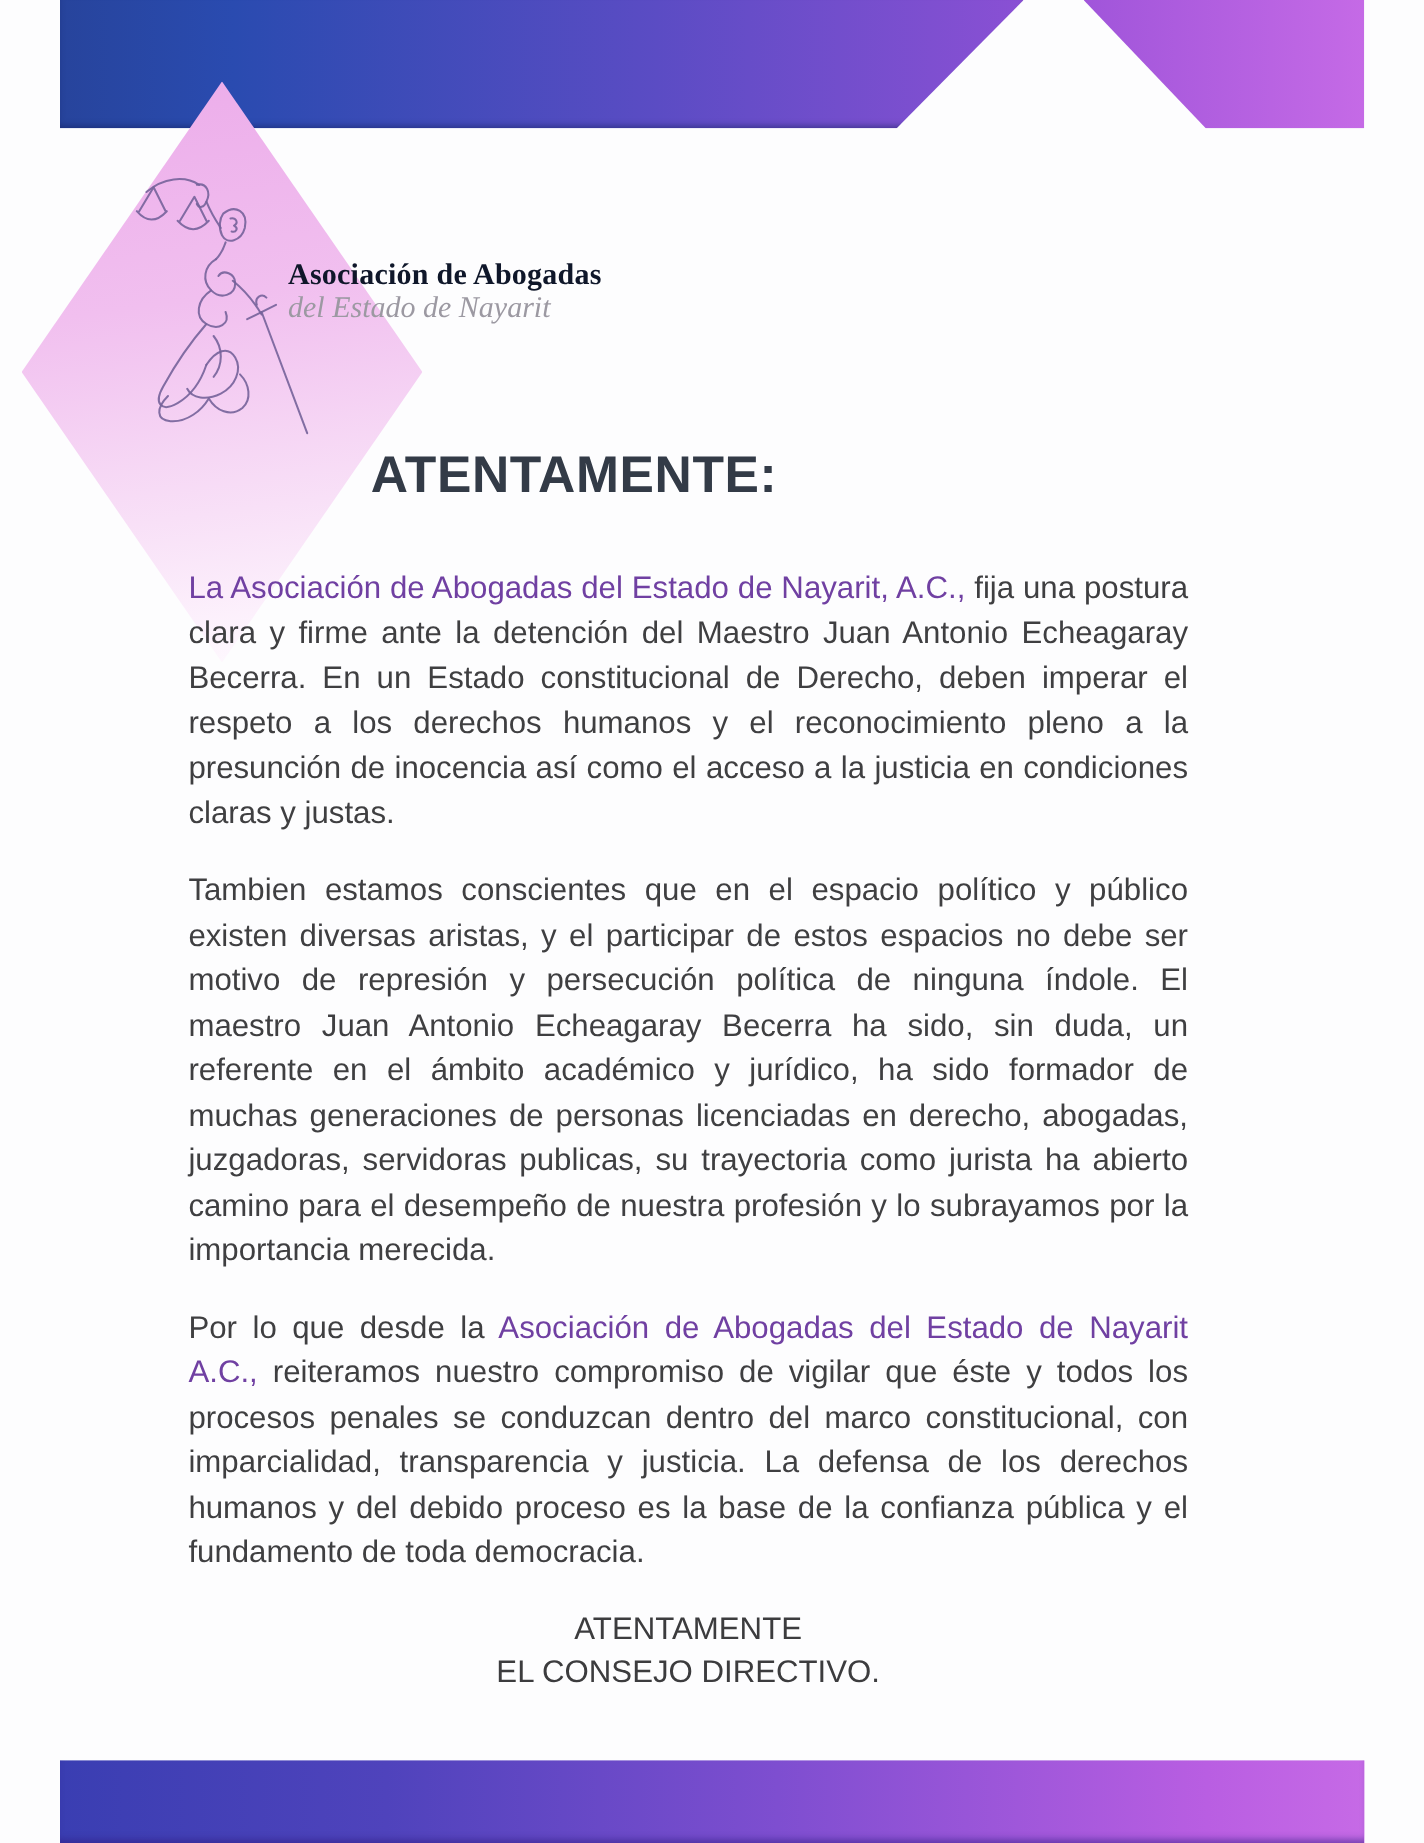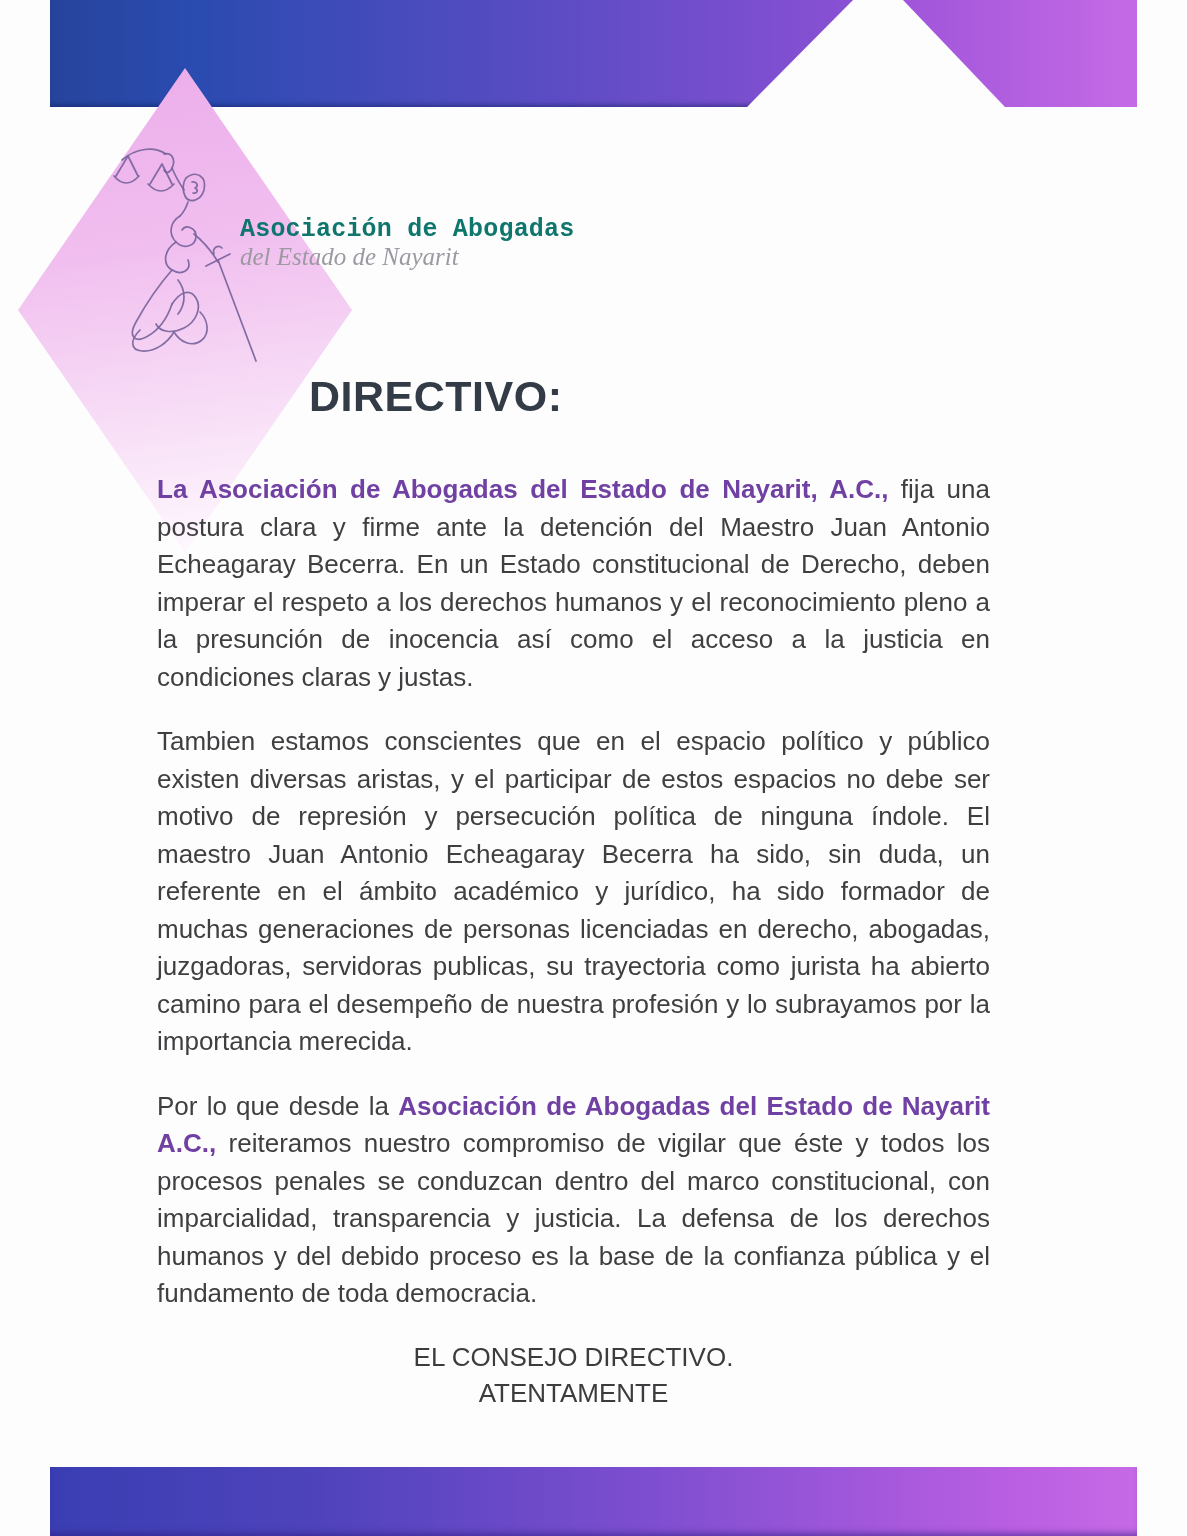--- a/index.html
+++ b/index.html
@@ -27,43 +27,43 @@
     position:absolute;left:18px;top:68px;width:334px;height:484px;z-index:2;
     background:linear-gradient(172deg,#ecacea 0%,#f1bfef 38%,#f8e0f7 72%,#fdf4fd 92%,#fefbfe 100%);
     clip-path:polygon(50% 0,100% 50%,50% 100%,0 50%);
   }
   .justice{position:absolute;left:106px;top:130px;z-index:3;}
   .justice path{fill:none;stroke:#75639a;stroke-width:1.7;stroke-linecap:round;stroke-linejoin:round;opacity:.9;}
 
   
   .logo-text{position:absolute;left:240px;top:216px;z-index:4;}
   .logo-title{
-    font-family:Liberation Mono, monospace;font-weight:700;
-    font-size:25px;line-height:28px;color:#0f766e;letter-spacing:.2px;
+    font-family:Liberation Serif, serif;font-weight:700;
+    font-size:25px;line-height:28px;color:#0f172a;letter-spacing:.2px;
   }
   .logo-subtitle{
     font-family:"Liberation Serif",serif;font-style:italic;
     font-size:25px;line-height:24px;color:#9c99a2;margin-top:1px;
   }
 
   
   .headline{
     position:absolute;left:309px;top:372px;z-index:4;margin:0;
     font-size:43px;line-height:48px;font-weight:700;color:#333b47;letter-spacing:.5px;
   }
 
   
   .content{
     position:absolute;left:157px;top:471px;width:833px;z-index:4;
     font-size:26px;line-height:37.5px;color:#3f3f41;
     text-align:justify;
   }
   .content p{margin:0 0 27px 0;}
   .content p:last-of-type{margin-bottom:26px;}
-  .accent{color:#7040a2;font-weight:700;}
+  .accent{color:#7040a2;font-weight:400;}
 
   .signature{text-align:center;font-size:26px;line-height:36px;color:#3c3c3e;}
 
   
   .bottombar{
     position:absolute;left:50px;top:1467px;width:1087px;height:69px;z-index:1;
     background:linear-gradient(90deg,#3a3eb2 0%,#4f43bc 25%,#7e4ed0 55%,#b95ee2 88%,#c66ae6 100%);
     box-shadow:inset 0 -6px 6px -3px rgba(48,30,130,.55);
   }
 </style>
@@ -100,27 +100,27 @@
     <path d="M100 136 L124 124"></path>
     <path d="M108 124 C 106 118 112 114 116 118"></path>
     <path d="M112 130 L150 231"></path>
   </svg>
 
   <div class="logo-text">
     <div class="logo-title">Asociación de Abogadas</div>
     <div class="logo-subtitle">del Estado de Nayarit</div>
   </div>
 
-  <h1 class="headline">DIRECTIVO:</h1>
+  <h1 class="headline">ATENTAMENTE:</h1>
 
   <div class="content">
     <p><span class="accent">La Asociación de Abogadas del Estado de Nayarit, A.C.,</span><span> fija una postura clara y firme ante la detención del Maestro Juan Antonio Echeagaray Becerra. En un Estado constitucional de Derecho, deben imperar el respeto a los derechos humanos y el reconocimiento pleno a la presunción de inocencia así como el acceso a la justicia en condiciones claras y justas.</span></p>
     <p><span>Tambien estamos conscientes que en el espacio político y público existen diversas aristas, y el participar de estos espacios no debe ser motivo de represión y persecución política de ninguna índole. El maestro Juan Antonio Echeagaray Becerra ha sido, sin duda, un referente en el ámbito académico y jurídico, ha sido formador de muchas generaciones de personas licenciadas en derecho, abogadas, juzgadoras, servidoras publicas, su trayectoria como jurista ha abierto camino para el desempeño de nuestra profesión y lo subrayamos por la importancia merecida.</span></p>
     <p><span>Por lo que desde la </span><span class="accent">Asociación de Abogadas del Estado de Nayarit A.C.,</span><span> reiteramos nuestro compromiso de vigilar que éste y todos los procesos penales se conduzcan dentro del marco constitucional, con imparcialidad, transparencia y justicia. La defensa de los derechos humanos y del debido proceso es la base de la confianza pública y el fundamento de toda democracia.</span></p>
     <div class="signature">
+      <div>ATENTAMENTE</div>
       <div>EL CONSEJO DIRECTIVO.</div>
-      <div>ATENTAMENTE</div>
     </div>
   </div>
 
   <div class="bottombar"></div>
 
 </div>
 
 </body></html>

